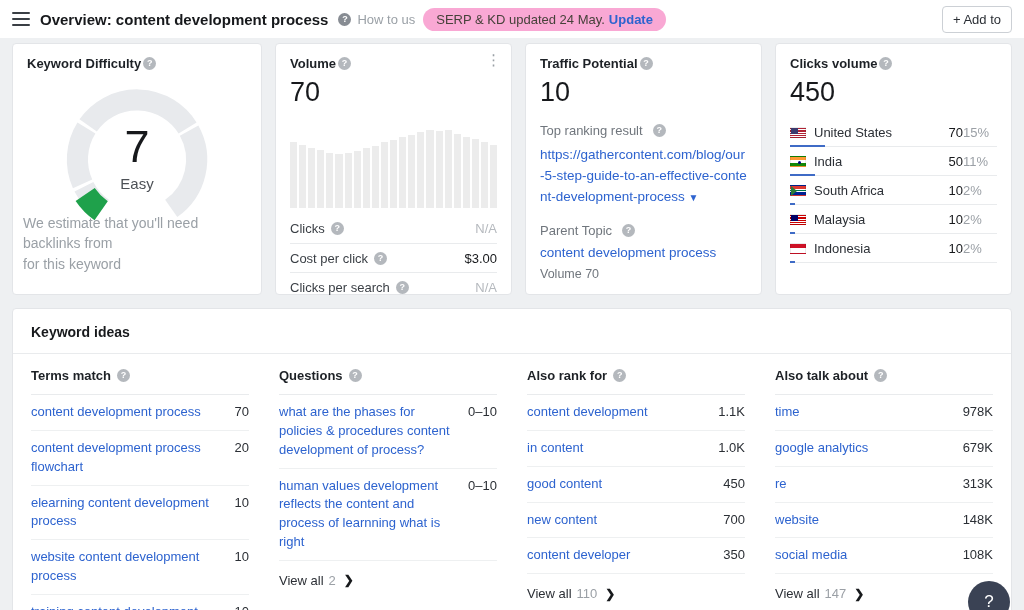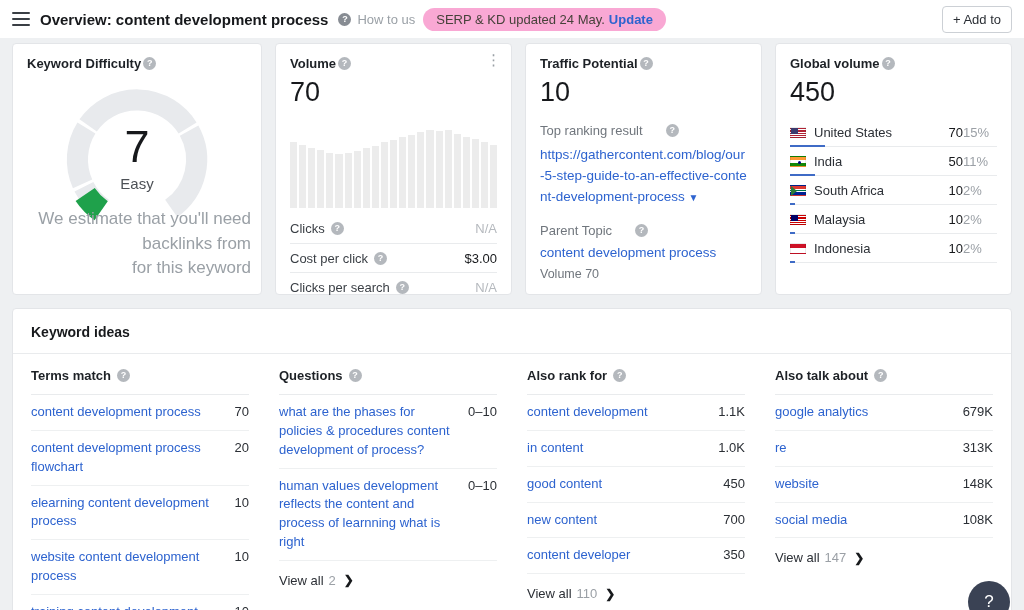--- a/index.html
+++ b/index.html
@@ -44,37 +44,37 @@
     height:252px; padding:12px 14px; position:relative;
   }
   .card-title { font-size:13px; font-weight:bold; color:#1d2126; display:flex; align-items:center; gap:2px; }
   .big-value { font-size:27px; color:#17191c; margin-top:6px; }
   .kebab { position:absolute; top:8px; right:10px; color:#9aa0a6; font-size:15px; cursor:pointer; line-height:1; }
   
   .gauge-wrap { position:relative; width:220px; height:150px; margin:4px auto 0; }
   .gauge-value { position:absolute; left:0; right:0; top:46px; text-align:center; font-size:45px; color:#17191c; }
   .gauge-label { position:absolute; left:0; right:0; top:100px; text-align:center; font-size:15px; color:#4d5156; }
   .kd-note {
-    position:absolute; bottom:13px; left:10px; right:10px;
-    text-align:right; font-size:17px; line-height:1.45; color:#9aa0a6;
+    position:absolute; bottom:20px; left:10px; right:10px;
+    text-align:left; font-size:14px; line-height:1.45; color:#9aa0a6;
   }
   
   .vol-chart { height:84px; margin-top:16px; display:flex; align-items:flex-end; gap:2px; }
   .vbar { flex:1; background:#ececec; }
   .stat-rows { margin-top:6px; }
   .stat-row {
     display:flex; align-items:center; justify-content:space-between;
     height:29px; font-size:13px; color:#3a3f45;
   }
   .stat-row + .stat-row { border-top:1px solid #e9ebed; }
   .stat-label { display:flex; align-items:center; gap:6px; }
   .stat-value { color:#17191c; }
   .stat-value.muted { color:#b5b9be;margin-left:11px; }
   
-  .sub-label { font-size:13px; color:#70767d; margin-top:15px; display:flex; align-items:center; gap:23px; }
+  .sub-label { font-size:13px; color:#70767d; margin-top:15px; display:flex; align-items:center; gap:10px; }
   .link { color:#2d63cf; cursor:pointer; text-decoration:none; }
   .tp-url { font-size:13.5px; line-height:1.55; margin-top:7px; word-break:break-all; }
   .caret { font-size:10px; color:#2d63cf; }
   .tp-parent { font-size:13.5px; margin-top:7px; }
   .tp-volume { font-size:12.5px; color:#70767d; margin-top:7px; }
   
   .country-list { margin-top:10px; }
   .country-row {
     display:flex; align-items:center; height:29px;
     font-size:13px; color:#2b2f35; position:relative;
@@ -244,21 +244,21 @@
       <span class="qicon">?</span>
     </div>
     <div class="tp-parent">
       <span class="link">content development process</span>
     </div>
     <div class="tp-volume">Volume 70</div>
   </div>
 
   <div class="card">
     <div class="card-title">
-      <span>Global volume</span>
+      <span>Clicks volume</span>
       <span class="qicon">?</span>
     </div>
     <div class="big-value">450</div>
     <div class="country-list" id="country-list">
         <div class="country-row">
           <span class="flag flag-us"></span>
           <span class="cname">United States</span>
           <span class="cvol">70</span>
           <span class="cpct">15%</span>
           <span class="cbar" style="width: 34.5px;"></span>
@@ -385,20 +385,24 @@
       </div>
     </div>
 
     <div class="ideas-col">
       <div class="col-header">
         <span>Also talk about</span>
         <span class="qicon">?</span>
       </div>
       <div>
           <div class="krow">
+            <span class="klink">time</span>
+            <span class="kval">978K</span>
+          </div>
+          <div class="krow">
             <span class="klink">google analytics</span>
             <span class="kval">679K</span>
           </div>
           <div class="krow">
             <span class="klink">re</span>
             <span class="kval">313K</span>
           </div>
           <div class="krow">
             <span class="klink">website</span>
             <span class="kval">148K</span>

